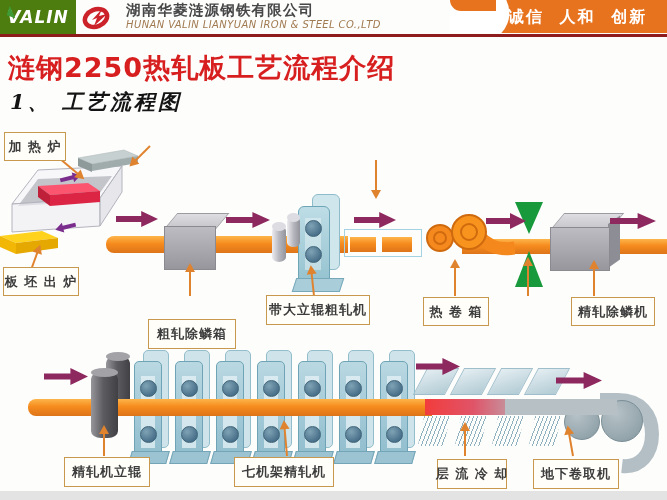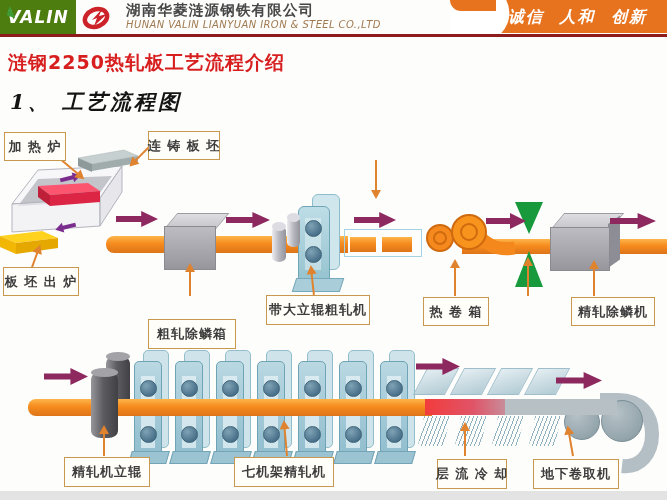--- a/index.html
+++ b/index.html
@@ -11,24 +11,24 @@
   .logo-text{color:#fff;font-weight:bold;font-style:italic;font-size:17px;letter-spacing:1px;}
   .logo-leaf{position:absolute;left:8px;top:7px;width:0;height:0;border-left:9px solid #3f9b35;border-top:10px solid transparent;transform:rotate(18deg);}
   .c-logo{left:82px;top:3px;width:28px;height:28px;}
   .company{left:114px;top:3px;line-height:1.05;margin-left:12px;}
   .company-cn{font-size:14.5px;font-weight:bold;color:#474747;letter-spacing:1.2px;white-space:nowrap;}
   .company-en{font-size:10px;color:#a07a50;letter-spacing:.4px;white-space:nowrap;margin-top:2px;font-style:italic;}
   .slogan-wrap{left:450px;top:0;width:217px;height:33px;overflow:hidden;}
   .swoosh-main{position:absolute;left:28px;top:0;width:189px;height:33px;background:#e8731e;}
   .swoosh-cut{position:absolute;left:-14px;top:-22px;width:74px;height:64px;background:#fff;border-radius:50%;transform:rotate(22deg);}
   .swoosh-tail{position:absolute;left:0;top:0;width:46px;height:11px;background:#e8731e;border-radius:0 0 0 26px;}
-  .slogan{position:absolute;left:58px;top:7px;color:#fff;font-weight:bold;font-size:16px;letter-spacing:2px;word-spacing:8px;white-space:nowrap;font-style:italic;}
+  .slogan{position:absolute;left:58px;top:7px;color:#fff;font-weight:bold;font-size:16px;letter-spacing:2px;word-spacing:8px;white-space:nowrap;}
   .red-line{left:0;top:34px;width:667px;height:3px;background:#8e1c1c;}
   
-  .title{left:8px;top:50px;font-size:19px;font-weight:bold;color:#d81f1f;letter-spacing:1px;white-space:nowrap;}
+  .title{left:8px;top:50px;font-size:27px;font-weight:bold;color:#d81f1f;letter-spacing:1px;white-space:nowrap;}
   .section{left:10px;top:88px;font-size:21px;font-weight:bold;color:#141414;font-family:"DejaVu Serif","Liberation Serif",serif;font-style:italic;letter-spacing:3px;white-space:nowrap;text-align:center;}
   
   .lbl{border:1px solid #c9984f;background:#fffef9;color:#3d3d3d;font-size:13px;font-weight:bold;
        letter-spacing:1px;display:flex;align-items:center;justify-content:center;white-space:nowrap;z-index:9;}
   
   .farrow{background:#8e2960;z-index:7;clip-path:polygon(0 32%,60% 32%,60% 0,100% 50%,60% 100%,60% 68%,0 68%);}
   
   .conn{width:2px;background:#e0832f;z-index:8;}
   .conn.up::before{content:'';position:absolute;top:-8px;left:-4.5px;border:5.5px solid transparent;border-bottom:9px solid #e0832f;}
   .conn.down::after{content:'';position:absolute;bottom:-8px;left:-4.5px;border:5.5px solid transparent;border-top:9px solid #e0832f;}
@@ -258,21 +258,20 @@
   <div class="abs conn up" style="left:313px;top:268px;height:28px;transform:rotate(-6deg);transform-origin:bottom center;"></div>
   <div class="abs conn up" style="left:454px;top:262px;height:34px;"></div>
   <div class="abs conn up" style="left:527px;top:260px;height:36px;"></div>
   <div class="abs conn up" style="left:593px;top:263px;height:33px;"></div>
   <div class="abs conn up" style="left:103px;top:428px;height:28px;"></div>
   <div class="abs conn up" style="left:286px;top:423px;height:33px;transform:rotate(-5deg);transform-origin:bottom center;"></div>
   <div class="abs conn up" style="left:464px;top:425px;height:31px;"></div>
   <div class="abs conn up" style="left:572px;top:428px;height:28px;transform:rotate(-10deg);transform-origin:bottom center;"></div>
 
   <div class="abs lbl" style="left:4px;top:132px;width:60px;height:27px;">加 热 炉</div>
-  <div class="abs lbl" style="left:148px;top:131px;width:70px;height:27px;">连 铸 板 坯</div>
   <div class="abs lbl" style="left:3px;top:267px;width:74px;height:27px;">板 坯 出 炉</div>
   <div class="abs lbl" style="left:148px;top:295px;width:86px;height:28px;margin-top:24px;">粗轧除鳞箱</div>
   <div class="abs lbl" style="left:266px;top:295px;width:102px;height:28px;">带大立辊粗轧机</div>
   <div class="abs lbl" style="left:423px;top:297px;width:64px;height:27px;">热 卷 箱</div>
   <div class="abs lbl" style="left:571px;top:297px;width:82px;height:27px;">精轧除鳞机</div>
   <div class="abs lbl" style="left:234px;top:457px;width:98px;height:28px;">七机架精轧机</div>
   <div class="abs lbl" style="left:64px;top:457px;width:84px;height:28px;">精轧机立辊</div>
   <div class="abs lbl" style="left:437px;top:459px;width:68px;height:28px;">层 流 冷 却</div>
   <div class="abs lbl" style="left:533px;top:459px;width:84px;height:28px;">地下卷取机</div>
 

